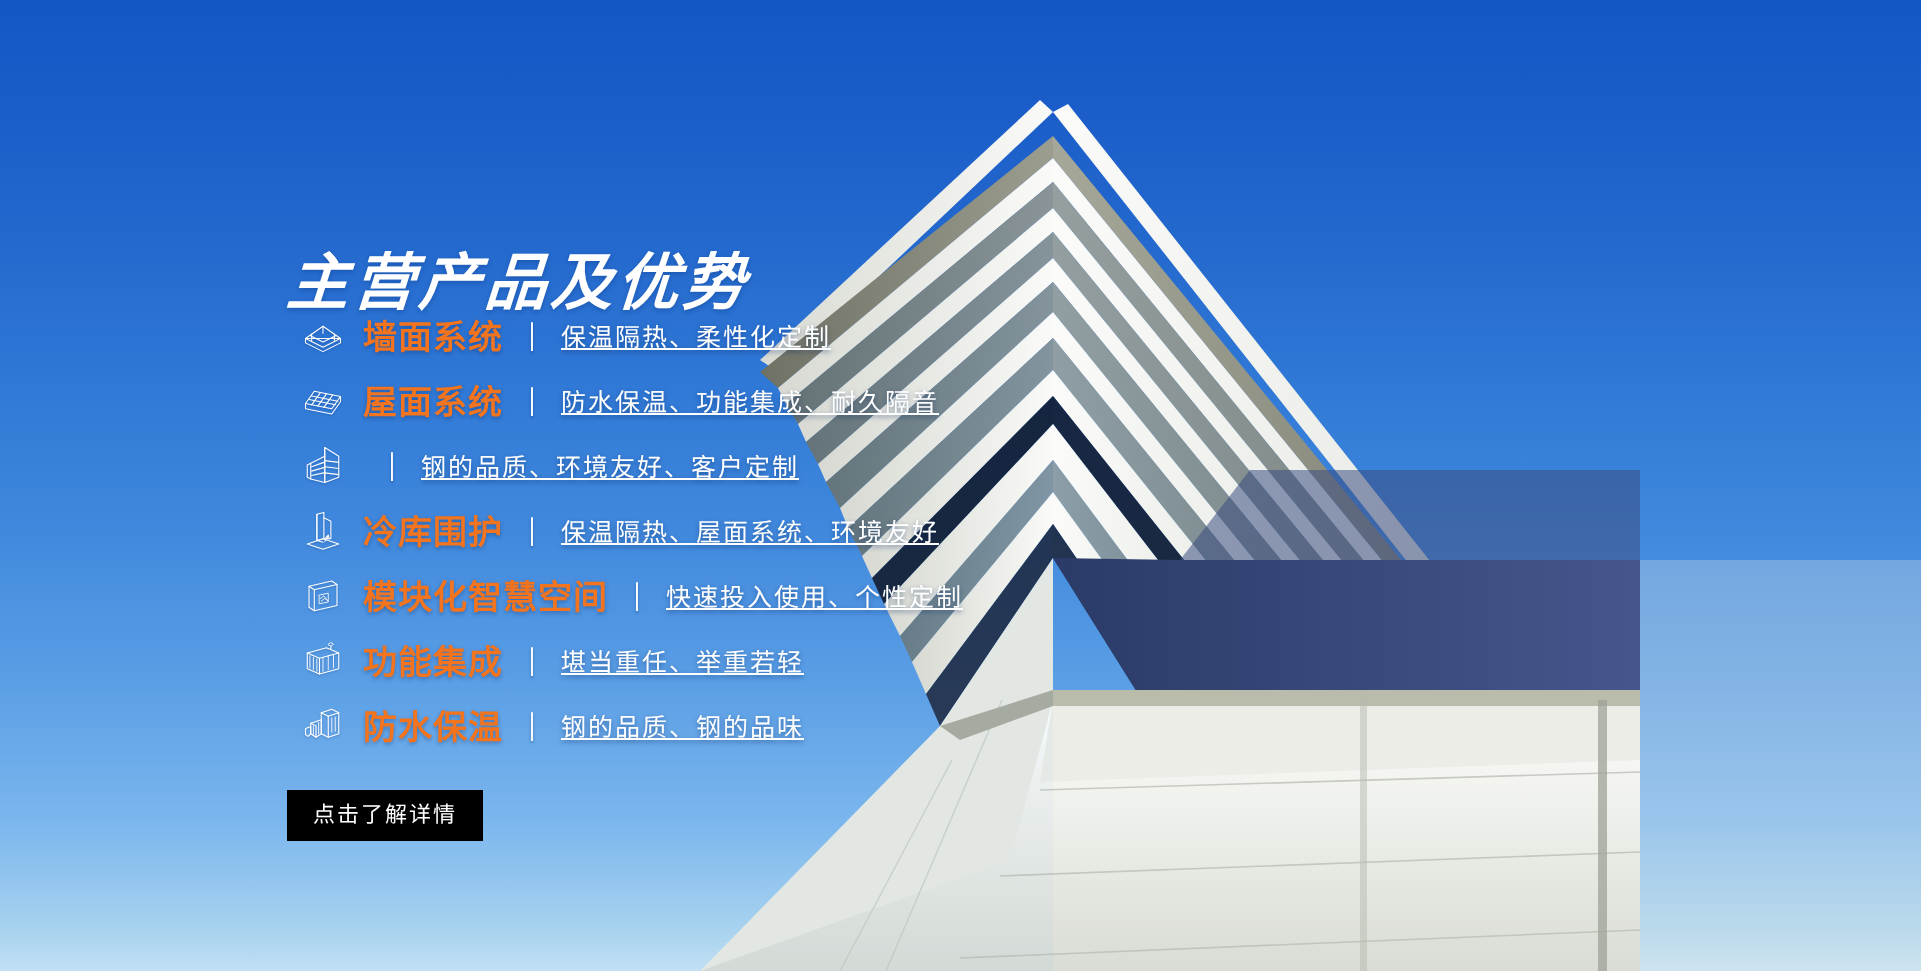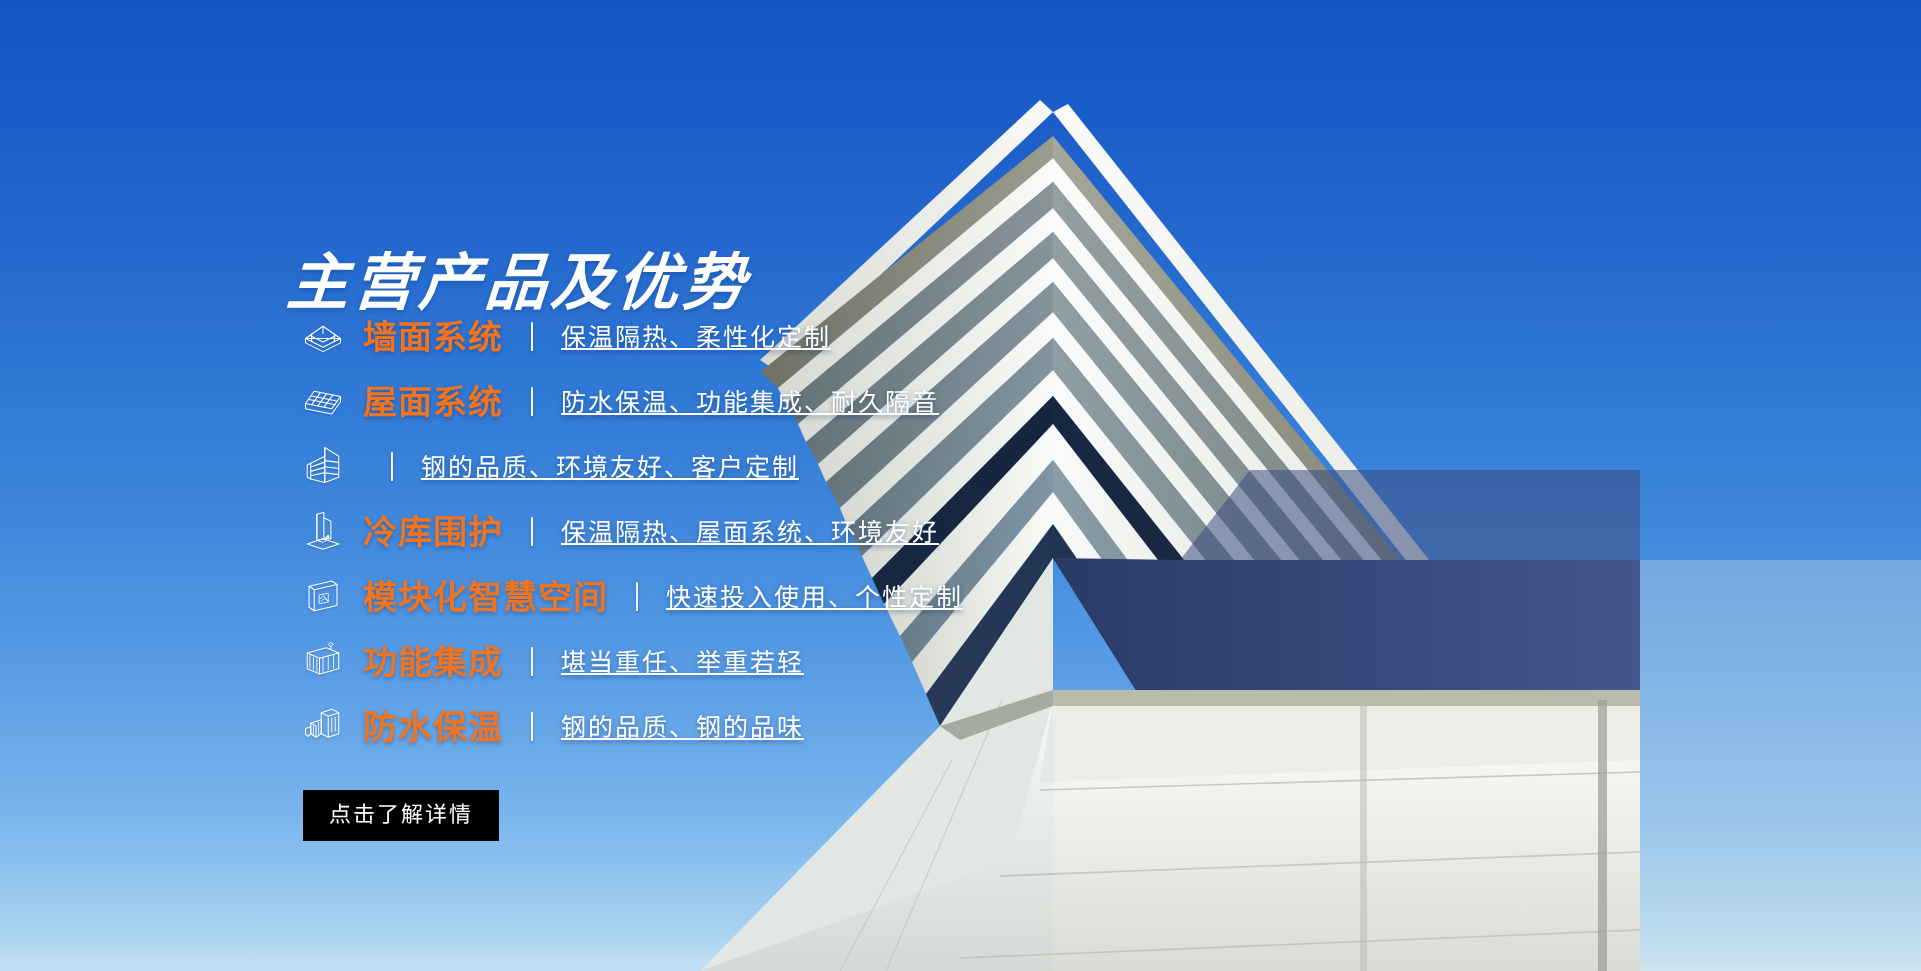--- a/index.html
+++ b/index.html
@@ -116,21 +116,21 @@
     font-size: 25px;
     font-weight: 500;
     letter-spacing: 2px;
     text-shadow: 0 2px 5px rgba(0,35,95,.45);
     text-decoration: underline;
   }
 
   
   .cta {
     position: absolute;
-    left: 16px;
+    left: 0px;
     top: 790px;
     display: inline-block;
     background: #000000;
     color: #ffffff;
     font-size: 22px;
     letter-spacing: 2px;
     padding: 14px 26px 15px 26px;
     border: 0;
     cursor: pointer;
     font-family: inherit;

